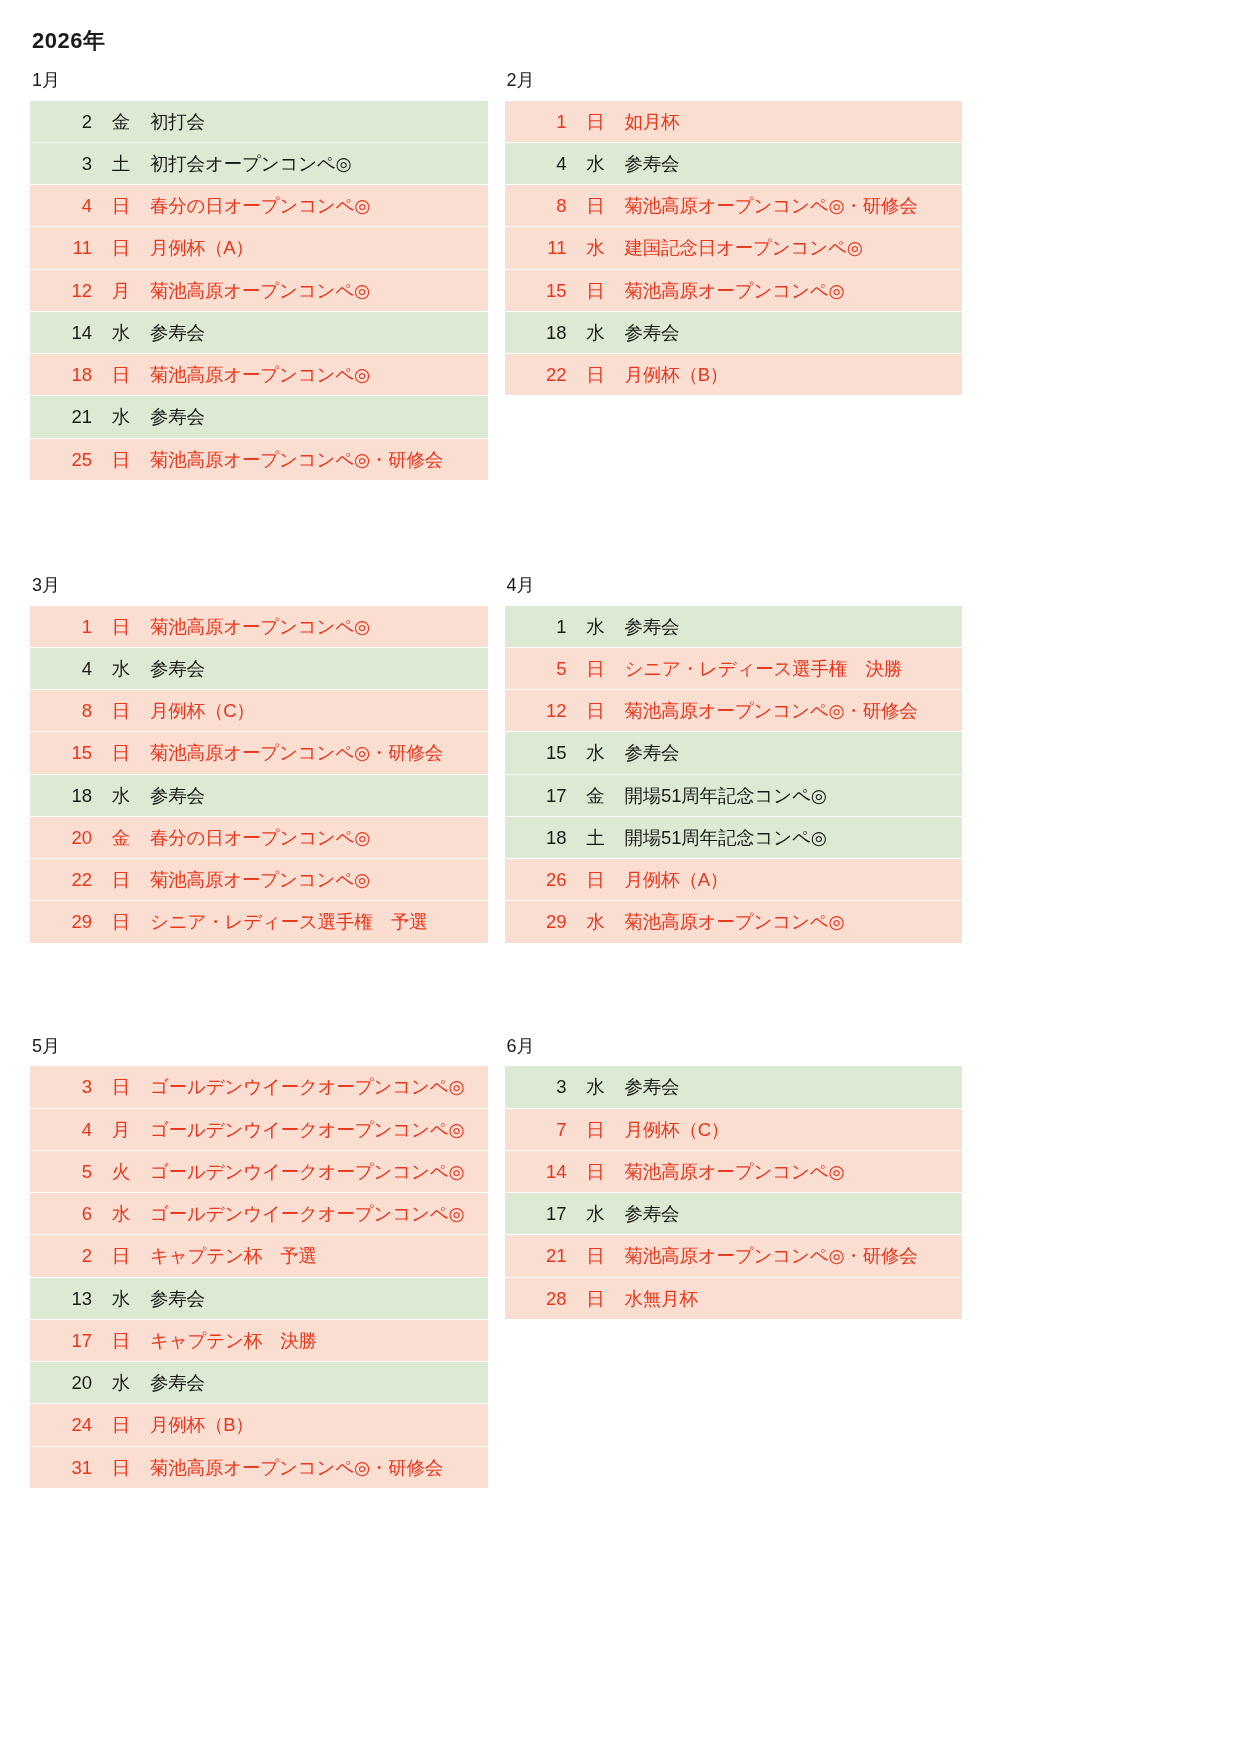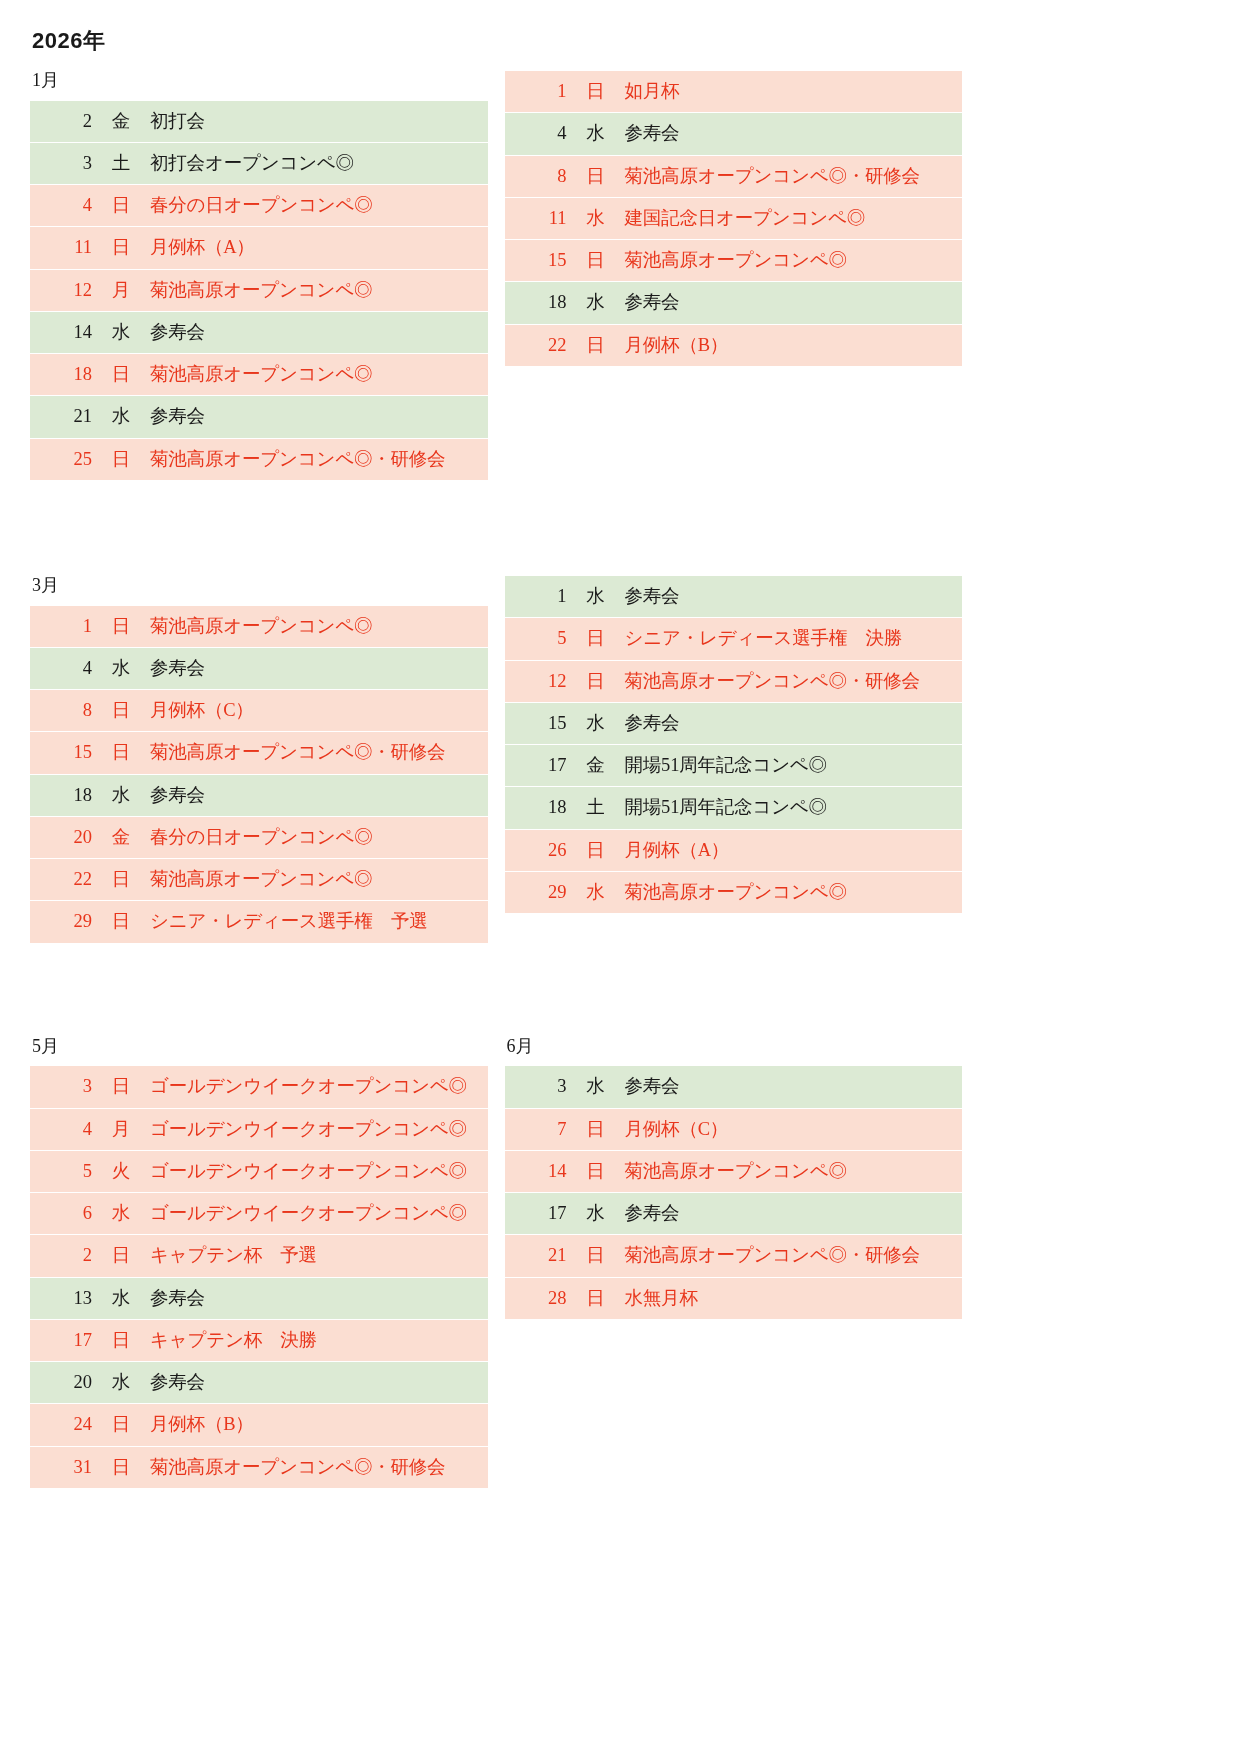--- a/index.html
+++ b/index.html
@@ -26,21 +26,20 @@
     margin: 0 0 14px 2px;
     letter-spacing: 0.5px;
   }
   .grid {
     display: block;
   }
   .row-block {
     display: flex;
     gap: 17px;
     margin-bottom: 0;
-    font-family: Liberation Serif, serif;
   }
   .month-col {
     width: 587px;
     box-sizing: border-box;
   }
   .month-label {
     font-size: 18px;
     color: #1a1a1a;
     margin: 0 0 8px 2px;
     line-height: 1.2;
@@ -142,20 +141,21 @@
               </tr>
               <tr class="holiday">
                 <td class="day-num">25</td>
                 <td class="weekday">日</td>
                 <td class="event">菊池高原オープンコンペ◎・研修会</td>
               </tr>
             </tbody>
         </table>
       </div>
       <div class="month-col">
+        <div class="month-label">2月</div>
         <table class="month-table">
           <tbody>
               <tr class="holiday">
                 <td class="day-num">1</td>
                 <td class="weekday">日</td>
                 <td class="event">如月杯</td>
               </tr>
               <tr class="normal">
                 <td class="day-num">4</td>
                 <td class="weekday">水</td>
@@ -235,20 +235,21 @@
               </tr>
               <tr class="holiday">
                 <td class="day-num">29</td>
                 <td class="weekday">日</td>
                 <td class="event">シニア・レディース選手権　予選</td>
               </tr>
             </tbody>
         </table>
       </div>
       <div class="month-col">
+        <div class="month-label">4月</div>
         <table class="month-table">
           <tbody>
               <tr class="normal">
                 <td class="day-num">1</td>
                 <td class="weekday">水</td>
                 <td class="event">参寿会</td>
               </tr>
               <tr class="holiday">
                 <td class="day-num">5</td>
                 <td class="weekday">日</td>

